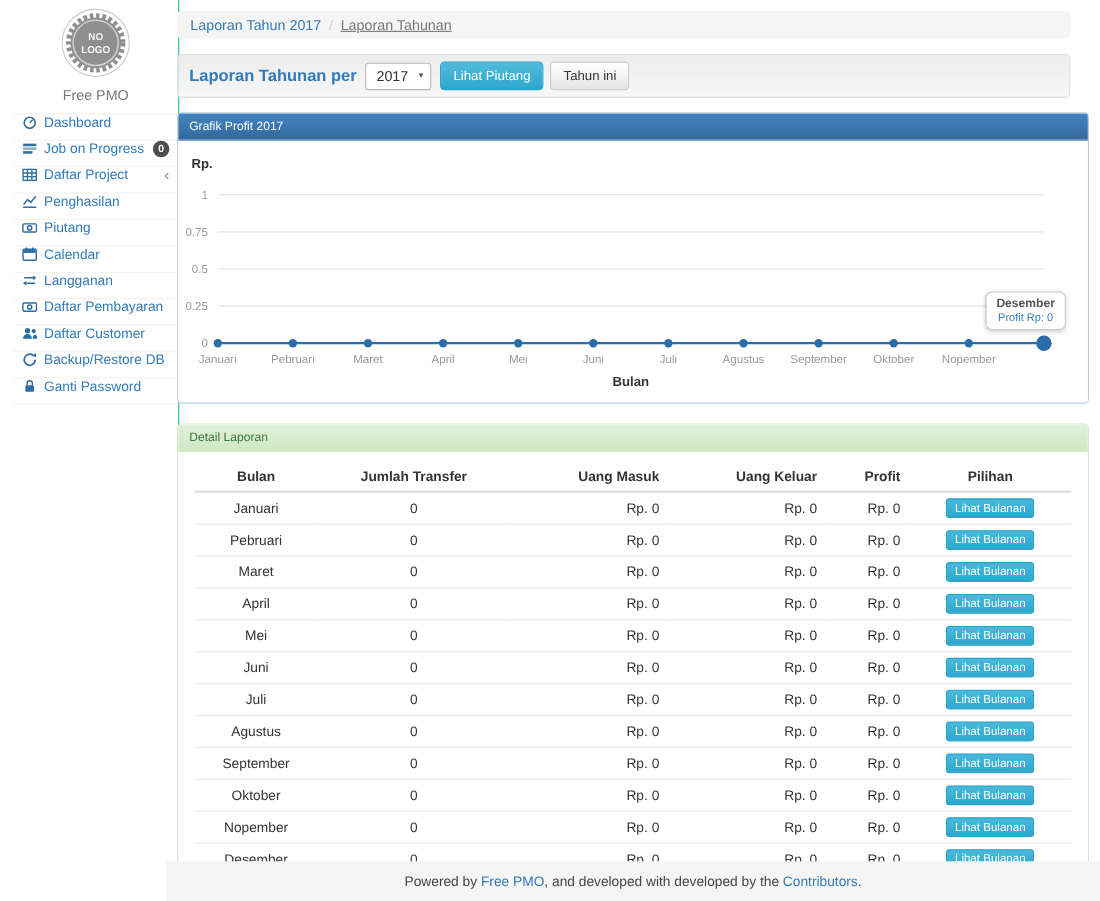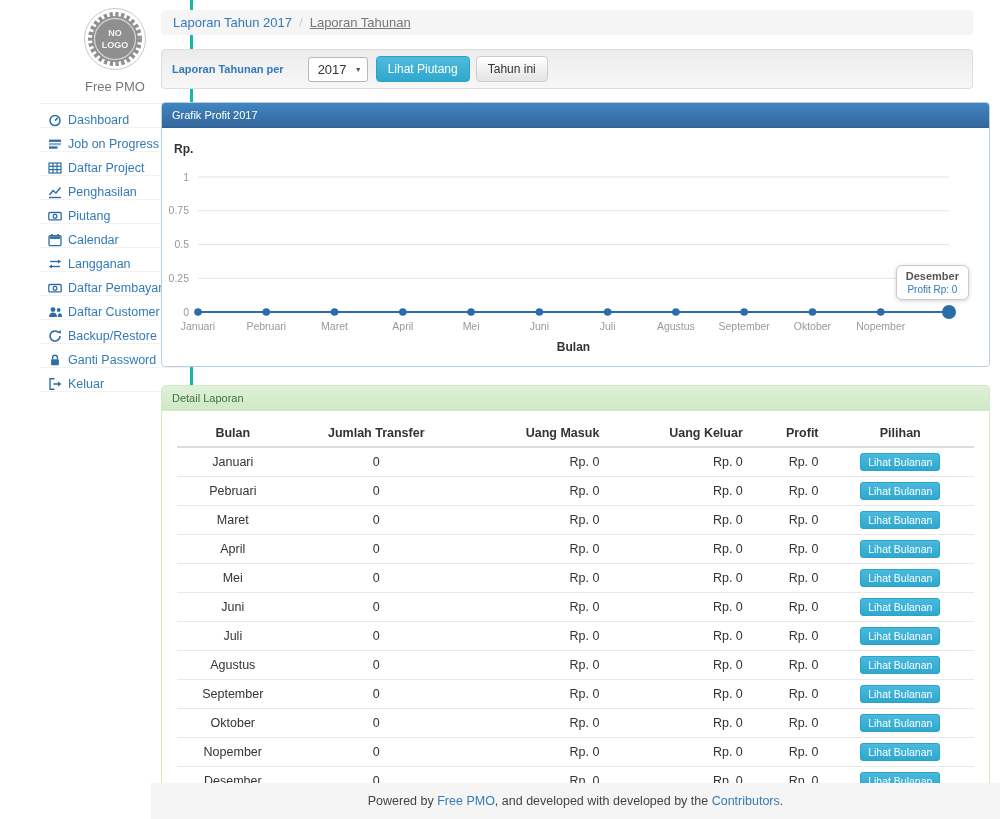--- a/index.html
+++ b/index.html
@@ -2,40 +2,40 @@
 <html><head>
 <meta charset="utf-8">
 <style>
   html,body{margin:0;padding:0;}
   body{
     width:1000px;height:819px;position:relative;overflow:hidden;
     background:#fff;color:#333;
     font-family:"Liberation Sans",sans-serif;font-size:13px;
   }
   
-  .sidebar{position:absolute;left:0;top:0;bottom:0;width:150px;background:#fff;border-right:3px solid #14b8a6;padding-left:40px;}
+  .sidebar{position:absolute;left:12px;top:0;bottom:0;width:150px;background:#fff;border-right:1px solid #14b8a6;}
   .logo-wrap{text-align:center;padding-top:7px;}
   .brand{text-align:center;color:#777;font-size:13px;margin:5px 0 9px;}
   .menu{border-top:1px solid #f0f0f0;}
-  .menu-item{display:flex;align-items:flex-end;height:24px;box-sizing:border-box;
+  .menu-item{display:flex;align-items:flex-start;height:24px;box-sizing:border-box;
     padding:0 8px;border-bottom:1px solid #f2f2f2;color:#337ab7;font-size:12.5px;cursor:pointer;}
   .menu-item .mi-icon{width:14px;height:14px;flex:none;margin-right:6px;display:flex;align-items:center;}
   .menu-item .mi-label{white-space:nowrap;}
   .count-badge{margin-left:auto;background:#4f4f4f;color:#fff;border-radius:8px;min-width:15px;height:15px;
     line-height:15px;font-size:9.5px;font-weight:bold;text-align:center;}
   .chev{margin-left:auto;color:#888;font-size:14px;line-height:14px;}
   
   .main{position:absolute;left:151px;top:0;width:849px;}
   .breadcrumb{margin:10px 27px 14px 10px;background:#f5f5f5;border-radius:4px;padding:5px 12px;font-size:13px;}
   .breadcrumb a{color:#337ab7;text-decoration:none;cursor:pointer;}
   .breadcrumb .sep{color:#ccc;margin:0 7px;}
   .breadcrumb .current{color:#777;text-decoration:underline;}
   .filter-box{margin:0 27px 13px 10px;background:linear-gradient(#ececec,#f7f7f7);border:1px solid #ddd;
     border-radius:4px;padding:6px 10px;display:flex;align-items:center;height:26px;}
-  .filter-label{color:#337ab7;font-weight:bold;font-size:11px;margin-right:24px;}
+  .filter-label{color:#337ab7;font-weight:bold;font-size:15px;margin-right:8px;}
   .select-wrap{position:relative;margin-right:8px;}
   .select-wrap select{appearance:none;-webkit-appearance:none;border:1px solid #b7b7b7;border-radius:3px;
     background:#fff;font-size:13px;padding:4px 20px 4px 9px;font-family:inherit;color:#333;}
   .select-wrap::after{content:"▼";position:absolute;right:6px;top:50%;transform:translateY(-50%);
     font-size:7px;color:#555;pointer-events:none;}
   .btn{border-radius:4px;font-size:12px;padding:5px 11px;border:1px solid transparent;font-family:inherit;cursor:pointer;}
   .btn-info{background:linear-gradient(#4fbbdc,#2fa8cd);border-color:#28a4c9;color:#fff;}
   .btn-default{background:linear-gradient(#ffffff,#e4e4e4);border-color:#ccc;color:#333;margin-left:6px;}
   
   .panel{margin:0 10px 18px 10px;border-radius:4px;background:#fff;}
@@ -185,30 +185,20 @@
         <span class="mi-label">Backup/Restore DB</span>
       </div>
       <div class="menu-item">
         <span class="mi-icon">
           <svg width="14" height="14" viewBox="0 0 14 14">
             <path d="M4.6 6.2 V4.6 a2.4 2.4 0 0 1 4.8 0 V6.2" fill="none" stroke="#2e6da4" stroke-width="1.4"></path>
             <rect x="3.1" y="6.2" width="7.8" height="6" rx="0.8" fill="#2e6da4"></rect>
           </svg>
         </span>
         <span class="mi-label">Ganti Password</span>
-      </div>
-      <div class="menu-item">
-        <span class="mi-icon">
-          <svg width="14" height="14" viewBox="0 0 14 14">
-            <path d="M6.5 1.8 H2 V12.2 H6.5" fill="none" stroke="#2e6da4" stroke-width="1.4"></path>
-            <rect x="5.5" y="6.2" width="4.8" height="1.6" fill="#2e6da4"></rect>
-            <polygon points="10,4.4 13.4,7 10,9.6" fill="#2e6da4"></polygon>
-          </svg>
-        </span>
-        <span class="mi-label">Keluar</span>
       </div>
     </nav>
 </div>
 
 <div class="main">
 
   <div class="breadcrumb">
     <a>Laporan Tahun 2017</a><span class="sep">/</span><span class="current">Laporan Tahunan</span>
   </div>
 

